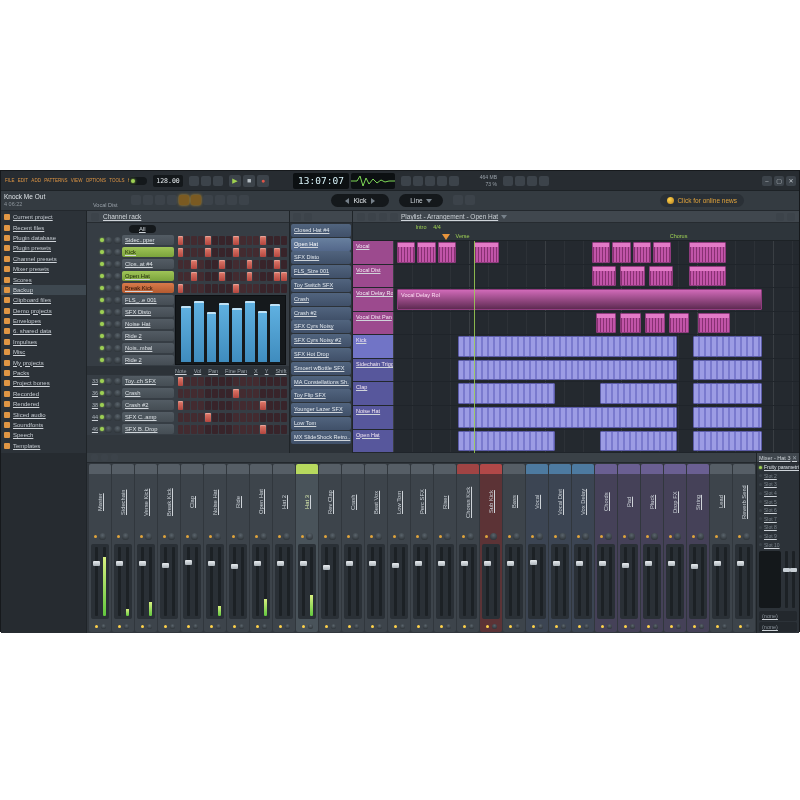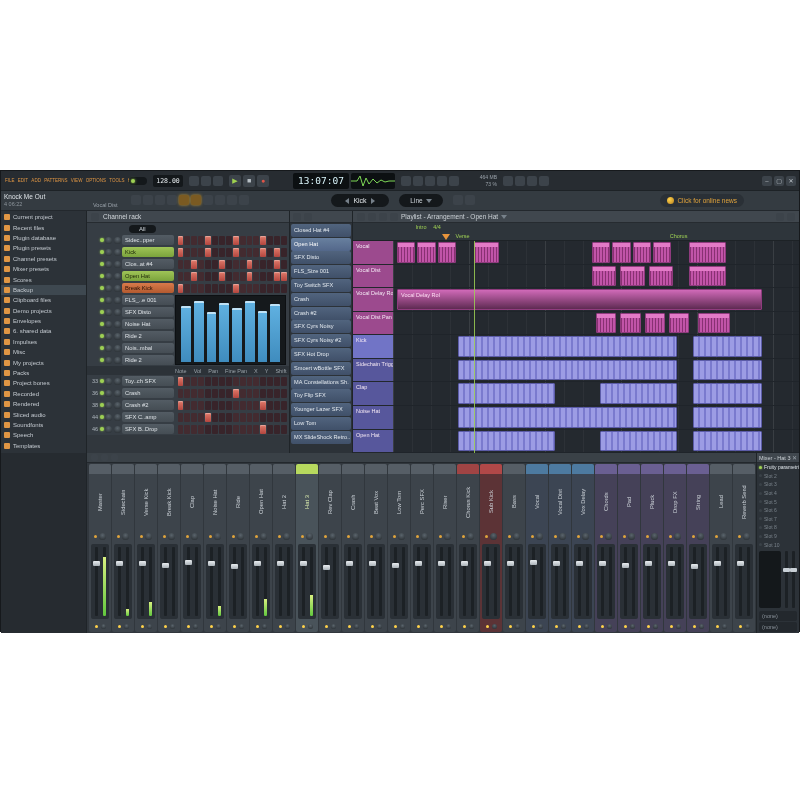--- a/index.html
+++ b/index.html
@@ -1,18 +1,18 @@
 <!DOCTYPE html>
 <html><head>
 <meta charset="utf-8">
 <style>
   *{margin:0;padding:0;box-sizing:border-box;}
   html,body{width:800px;height:800px;background:#fff;font-family:"Liberation Sans",sans-serif;overflow:hidden;}
   .stage{position:relative;width:800px;height:800px;background:#fff;}
-  .window{position:absolute;left:0;top:170px;width:800px;height:462px;background:#363d44;color:#cfd4d9;border:1px solid #16191c;}
+  .window{position:absolute;left:0;top:170px;width:800px;height:462px;background:#363d44;color:#cfd4d9;border:1px solid #16191c;text-decoration:underline;}
   
   .menubar{position:relative;height:20px;background:#272c31;border-bottom:1px solid #1d2226;}
   .menus{position:absolute;left:4px;top:6px;display:flex;gap:4px;max-width:130px;transform:scale(.82);transform-origin:left center;white-space:nowrap;}
   .menu-item{color:#e09644;font-size:5.5px;}
   .mb-toggle{position:absolute;left:128px;top:6px;width:18px;height:8px;background:#14181b;border-radius:4px;}
   .mb-toggle .dot{position:absolute;left:2px;top:2px;width:4px;height:4px;border-radius:50%;background:#9ed054;box-shadow:0 0 3px #9ed054;}
   .mb-tempo{position:absolute;left:152px;top:4px;width:30px;height:12px;background:#14181b;color:#e8edf0;font-size:6.5px;font-family:"DejaVu Sans Mono",monospace;text-align:center;line-height:12px;border-radius:2px;}
   .mb-icons1{position:absolute;left:188px;top:5px;display:flex;gap:2px;}
   .icn{width:10px;height:10px;background:#3c434a;border-radius:2px;font-size:6px;line-height:10px;text-align:center;color:#a8b0b8;flex:none;}
   .mb-transport{position:absolute;left:228px;top:4px;display:flex;gap:2px;}

